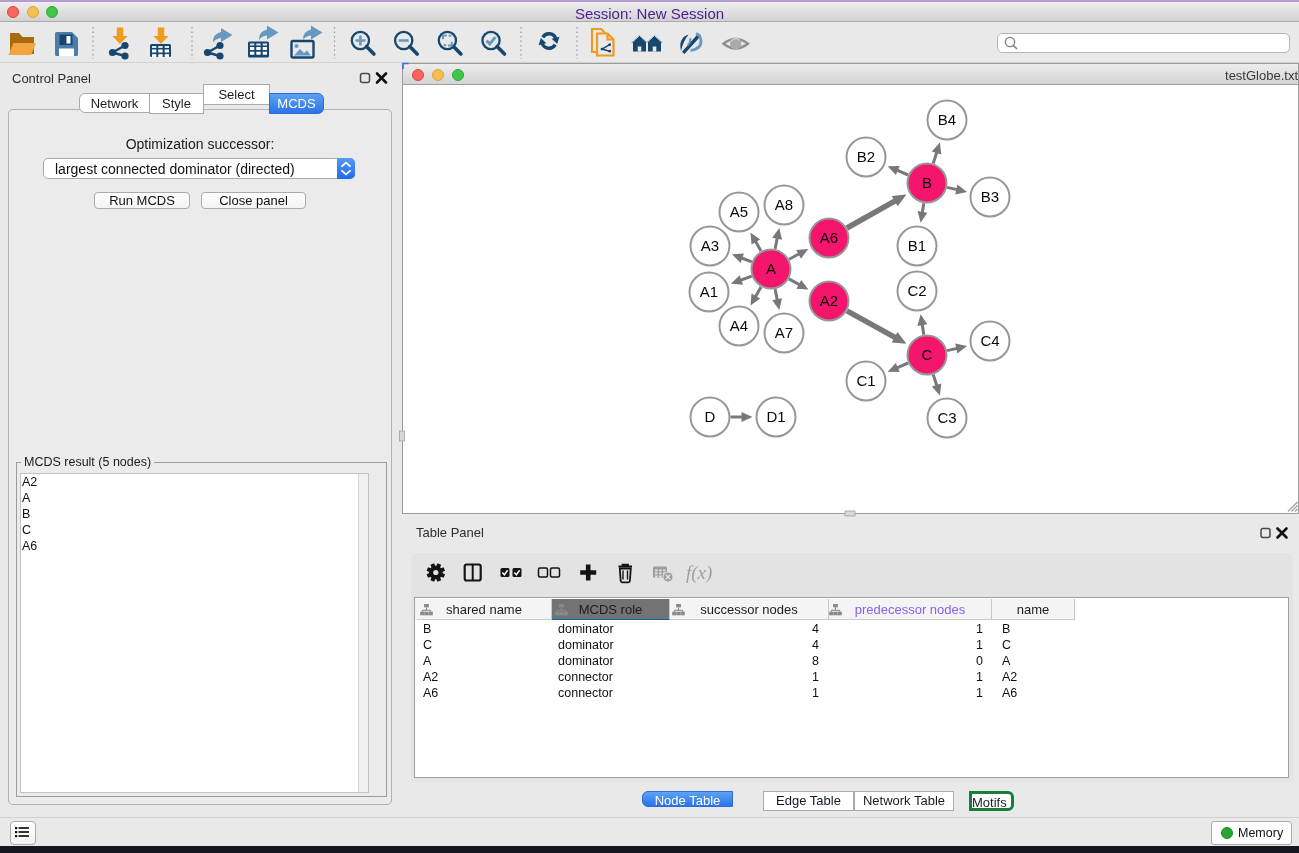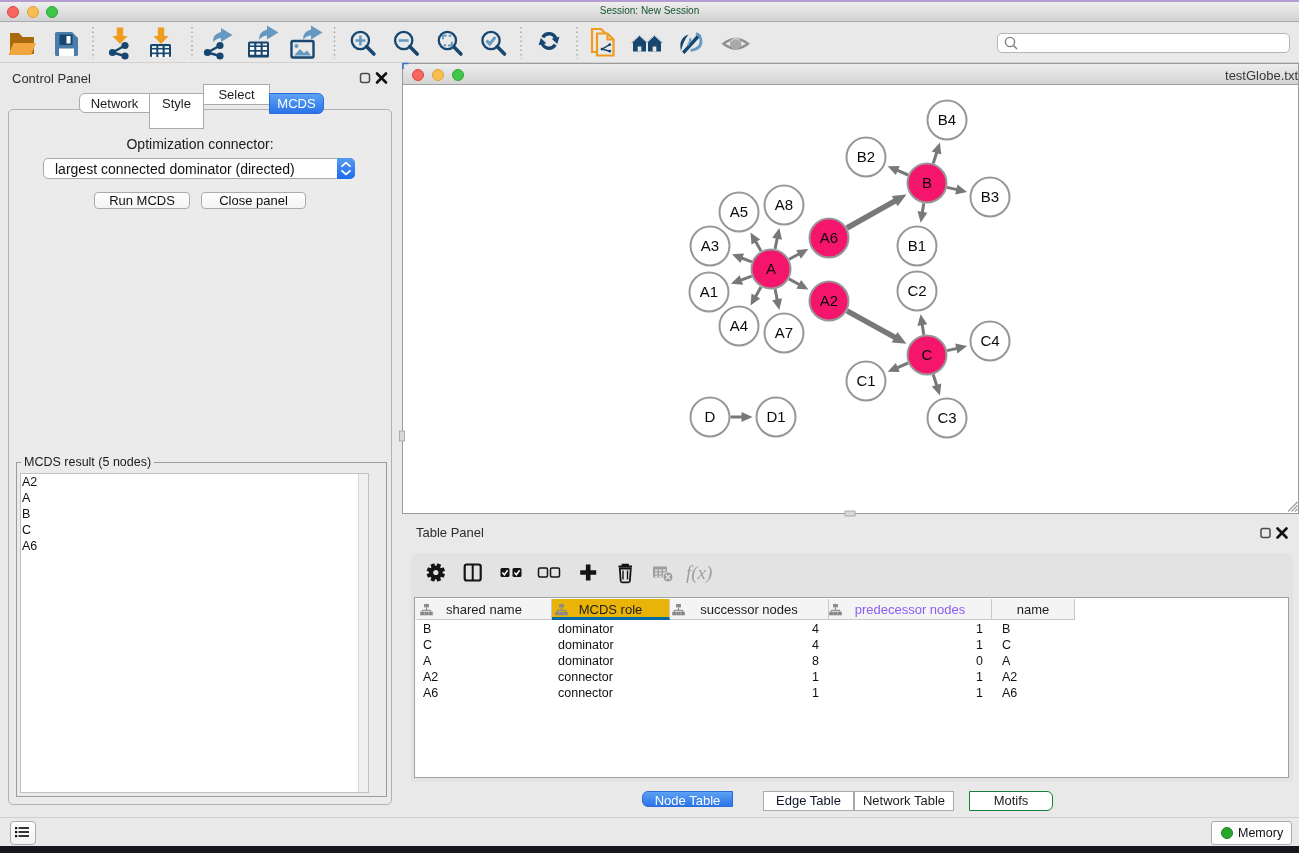--- a/index.html
+++ b/index.html
@@ -2,33 +2,33 @@
 <html><head><meta charset="utf-8"><style>
 *{margin:0;padding:0;box-sizing:border-box}
 html,body{width:1299px;height:853px;overflow:hidden}
 body{position:relative;font-family:"Liberation Sans",sans-serif;background:#e9e9e9;-webkit-font-smoothing:antialiased}
 .abs{position:absolute}
 .tl{border-radius:50%;width:12px;height:12px;position:absolute}
 </style></head><body>
 <div class="abs" style="left:0;top:0;width:1299px;height:2px;background:#b69dd1"></div>
 <div class="abs" style="left:0;top:846px;width:1299px;height:7px;background:#16161e"></div>
 <div class="abs" style="left:0;top:2px;width:1299px;height:20px;background:linear-gradient(#eeeeee,#d2d2d2);border-bottom:1px solid #ababab"></div>
-<div class="abs" style="left:0;top:5px;width:1299px;text-align:center;font-size:10px;color:#14532d">Session: New Session</div>
+<div class="abs" style="left:0;top:5px;width:1299px;text-align:center;font-size:15px;color:#4c1d95">Session: New Session</div>
 <div class="tl" style="left:7px;top:6px;background:#f9655f;border:1px solid #e0443e"></div>
 <div class="tl" style="left:26.5px;top:6px;background:#f6be50;border:1px solid #dfa23b"></div>
 <div class="tl" style="left:46px;top:6px;background:#40c649;border:1px solid #2ea63a"></div>
 <div class="abs" style="left:0;top:22px;width:1299px;height:41px;border-bottom:1px solid #d2d2d2"></div>
 <div class="abs" style="left:997px;top:33px;width:293px;height:20px;background:#fff;border:1px solid #b6b6b6;border-radius:5px"></div>
 <div class="abs" style="left:12px;top:71px;font-size:13px;color:#2d2d2d">Control Panel</div>
 <div class="abs" style="left:8px;top:109px;width:384px;height:696px;background:#ebebeb;border:1px solid #b2b2b2;border-radius:5px"></div>
 <div class="abs" style="left:79px;top:93px;width:71px;height:20px;background:#fff;color:#1c1c1c;border:1px solid #aaa;border-radius:6px 0 0 6px;font-size:13px;text-align:center;line-height:19px">Network</div>
-<div class="abs" style="left:149px;top:93px;width:55px;height:36px;background:#fff;color:#1c1c1c;border:1px solid #aaa;font-size:13px;text-align:center;line-height:19px">Style</div>
+<div class="abs" style="left:149px;top:93px;width:55px;height:21px;background:#fff;color:#1c1c1c;border:1px solid #aaa;font-size:13px;text-align:center;line-height:19px">Style</div>
 <div class="abs" style="left:203px;top:84px;width:67px;height:21px;background:#fff;color:#1c1c1c;border:1px solid #aaa;font-size:13px;text-align:center;line-height:19px">Select</div>
 <div class="abs" style="left:269px;top:93px;width:55px;height:21px;background:linear-gradient(#5da2f3,#2a74e8);color:#fff;border:1px solid #2a6cd8;border-radius:0 6px 6px 0;font-size:13px;text-align:center;line-height:19px">MCDS</div>
-<div class="abs" style="left:8px;top:136px;width:384px;text-align:center;font-size:14px;color:#1b1b1b">Optimization connector:</div>
+<div class="abs" style="left:8px;top:136px;width:384px;text-align:center;font-size:14px;color:#1b1b1b">Optimization successor:</div>
 <div class="abs" style="left:43px;top:158px;width:312px;height:21px;background:#fff;border:1px solid #a9a9a9;border-radius:5px"></div>
 <div class="abs" style="left:55px;top:161px;font-size:14px;color:#111">largest connected dominator (directed)</div>
 <div class="abs" style="left:337px;top:158px;width:18px;height:21px;background:linear-gradient(#569af1,#1d6cf0);border-radius:0 5px 5px 0"></div>
 <svg class="abs" style="left:337px;top:158px" width="18" height="21" viewBox="0 0 18 21">
 <path d="M5 8.2 L9 4.6 L13 8.2" fill="none" stroke="#fff" stroke-width="1.8" stroke-linecap="round" stroke-linejoin="round"></path>
 <path d="M5 12.8 L9 16.4 L13 12.8" fill="none" stroke="#fff" stroke-width="1.8" stroke-linecap="round" stroke-linejoin="round"></path>
   </svg>
 <div class="abs" style="left:94px;top:192px;width:96px;height:17px;background:linear-gradient(#ffffff,#f3f3f3);border:1px solid #ababab;border-radius:4px;font-size:13px;color:#111;text-align:center;line-height:16px">Run MCDS</div>
 <div class="abs" style="left:201px;top:192px;width:105px;height:17px;background:linear-gradient(#ffffff,#f3f3f3);border:1px solid #ababab;border-radius:4px;font-size:13px;color:#111;text-align:center;line-height:16px">Close panel</div>
 <div class="abs" style="left:16px;top:462px;width:371px;height:335px;border:1px solid #9c9c9c"></div>
@@ -127,21 +127,21 @@
 <text x="927" y="360" font-size="15" fill="#0a0a0a" text-anchor="middle">C</text>
 <text x="866" y="386" font-size="15" fill="#0a0a0a" text-anchor="middle">C1</text>
 <text x="947" y="423" font-size="15" fill="#0a0a0a" text-anchor="middle">C3</text>
 <text x="710" y="422" font-size="15" fill="#0a0a0a" text-anchor="middle">D</text>
 <text x="776" y="422" font-size="15" fill="#0a0a0a" text-anchor="middle">D1</text>
   </svg>
 <div class="abs" style="left:416px;top:525px;font-size:13px;color:#2d2d2d">Table Panel</div>
 <div class="abs" style="left:411px;top:553px;width:882px;height:229px;background:#e3e3e3;border-radius:7px 7px 0 0"></div>
 <div class="abs" style="left:414px;top:597px;width:875px;height:181px;background:#fff;border:1px solid #a0a0a0"></div>
 <div class="abs" style="left:417px;top:599px;width:135px;height:21px;background:#f4f4f4;border-right:1px solid #c9c9c9;border-bottom:1px solid #c9c9c9;font-size:13px;color:#1d1d1d;text-align:center;line-height:21px">shared name</div>
-<div class="abs" style="left:552px;top:599px;width:118px;height:21px;background:#eab308;border-right:1px solid #c9c9c9;border-bottom:3px solid #0369a1;font-size:13px;color:#1d1d1d;text-align:center;line-height:21px">MCDS role</div>
+<div class="abs" style="left:552px;top:599px;width:118px;height:21px;background:#737373;border-right:1px solid #c9c9c9;border-bottom:1px solid #0369a1;font-size:13px;color:#1d1d1d;text-align:center;line-height:21px">MCDS role</div>
 <div class="abs" style="left:670px;top:599px;width:159px;height:21px;background:#f4f4f4;border-right:1px solid #c9c9c9;border-bottom:1px solid #c9c9c9;font-size:13px;color:#1d1d1d;text-align:center;line-height:21px">successor nodes</div>
 <div class="abs" style="left:829px;top:599px;width:163px;height:21px;background:#f4f4f4;border-right:1px solid #c9c9c9;border-bottom:1px solid #c9c9c9;font-size:13px;color:#8b5cf6;text-align:center;line-height:21px">predecessor nodes</div>
 <div class="abs" style="left:992px;top:599px;width:83px;height:21px;background:#f4f4f4;border-right:1px solid #c9c9c9;border-bottom:1px solid #c9c9c9;font-size:13px;color:#1d1d1d;text-align:center;line-height:21px">name</div>
 <div class="abs" style="left:415px;top:599px;width:2px;height:21px;background:#f4f4f4"></div>
 <div class="abs" style="left:423px;top:621px;height:16px;line-height:16px;font-size:12.5px;color:#111">B</div>
 <div class="abs" style="left:558px;top:621px;height:16px;line-height:16px;font-size:12.5px;color:#111">dominator</div>
 <div class="abs" style="left:700px;top:621px;width:119px;height:16px;line-height:16px;font-size:12.5px;color:#111;text-align:right">4</div>
 <div class="abs" style="left:870px;top:621px;width:113px;height:16px;line-height:16px;font-size:12.5px;color:#111;text-align:right">1</div>
 <div class="abs" style="left:1002px;top:621px;height:16px;line-height:16px;font-size:12.5px;color:#111">B</div>
 <div class="abs" style="left:423px;top:637px;height:16px;line-height:16px;font-size:12.5px;color:#111">C</div>
@@ -160,21 +160,21 @@
 <div class="abs" style="left:870px;top:669px;width:113px;height:16px;line-height:16px;font-size:12.5px;color:#111;text-align:right">1</div>
 <div class="abs" style="left:1002px;top:669px;height:16px;line-height:16px;font-size:12.5px;color:#111">A2</div>
 <div class="abs" style="left:423px;top:685px;height:16px;line-height:16px;font-size:12.5px;color:#111">A6</div>
 <div class="abs" style="left:558px;top:685px;height:16px;line-height:16px;font-size:12.5px;color:#111">connector</div>
 <div class="abs" style="left:700px;top:685px;width:119px;height:16px;line-height:16px;font-size:12.5px;color:#111;text-align:right">1</div>
 <div class="abs" style="left:870px;top:685px;width:113px;height:16px;line-height:16px;font-size:12.5px;color:#111;text-align:right">1</div>
 <div class="abs" style="left:1002px;top:685px;height:16px;line-height:16px;font-size:12.5px;color:#111">A6</div>
 <div class="abs" style="left:642px;top:791px;width:91px;height:16px;background:linear-gradient(#5da2f3,#2a74e8);color:#fff;border:1px solid #2a6cd8;border-radius:6px 0 0 6px;font-size:13px;text-align:center;line-height:18px">Node Table</div>
 <div class="abs" style="left:763px;top:791px;width:91px;height:20px;background:#fff;color:#0f172a;border:1px solid #aaa;font-size:13px;text-align:center;line-height:18px">Edge Table</div>
 <div class="abs" style="left:854px;top:791px;width:100px;height:20px;background:#fff;color:#1c1c1c;border:1px solid #aaa;font-size:13px;text-align:center;line-height:18px">Network Table</div>
-<div class="abs" style="left:969px;top:791px;width:84px;height:20px;background:#fff;color:#1c1c1c;border:1px solid #15803d;border-radius:0 6px 6px 0;font-size:13px;text-align:center;line-height:18px">Motifs</div>
+<div class="abs" style="left:969px;top:791px;width:45px;height:20px;background:#fff;color:#1c1c1c;border:3px solid #15803d;border-radius:0 6px 6px 0;font-size:13px;text-align:left;line-height:18px">Motifs</div>
 <div class="abs" style="left:0;top:817px;width:1299px;height:29px;background:#e9e9e9;border-top:1px solid #d0d0d0"></div>
 <div class="abs" style="left:10px;top:821px;width:26px;height:24px;background:linear-gradient(#ffffff,#f3f3f3);border:1px solid #ababab;border-radius:4px;font-size:12px;color:#111;text-align:center;line-height:23px"></div>
 <div class="abs" style="left:1211px;top:821px;width:81px;height:24px;background:#fdfdfd;border:1px solid #ababab;border-radius:3px"></div>
 <div class="abs" style="left:1238px;top:826px;font-size:12.5px;color:#111">Memory</div>
 <svg class="abs" style="left:0;top:0;pointer-events:none" width="1299" height="853" viewBox="0 0 1299 853">
     <line x1="93" y1="27" x2="93" y2="59" stroke="#9a9a9a" stroke-width="1.2" stroke-dasharray="1.5,3"></line>
 <line x1="192" y1="27" x2="192" y2="59" stroke="#9a9a9a" stroke-width="1.2" stroke-dasharray="1.5,3"></line>
 <line x1="334.5" y1="27" x2="334.5" y2="59" stroke="#9a9a9a" stroke-width="1.2" stroke-dasharray="1.5,3"></line>
 <line x1="521" y1="27" x2="521" y2="59" stroke="#9a9a9a" stroke-width="1.2" stroke-dasharray="1.5,3"></line>
 <line x1="577" y1="27" x2="577" y2="59" stroke="#9a9a9a" stroke-width="1.2" stroke-dasharray="1.5,3"></line>

